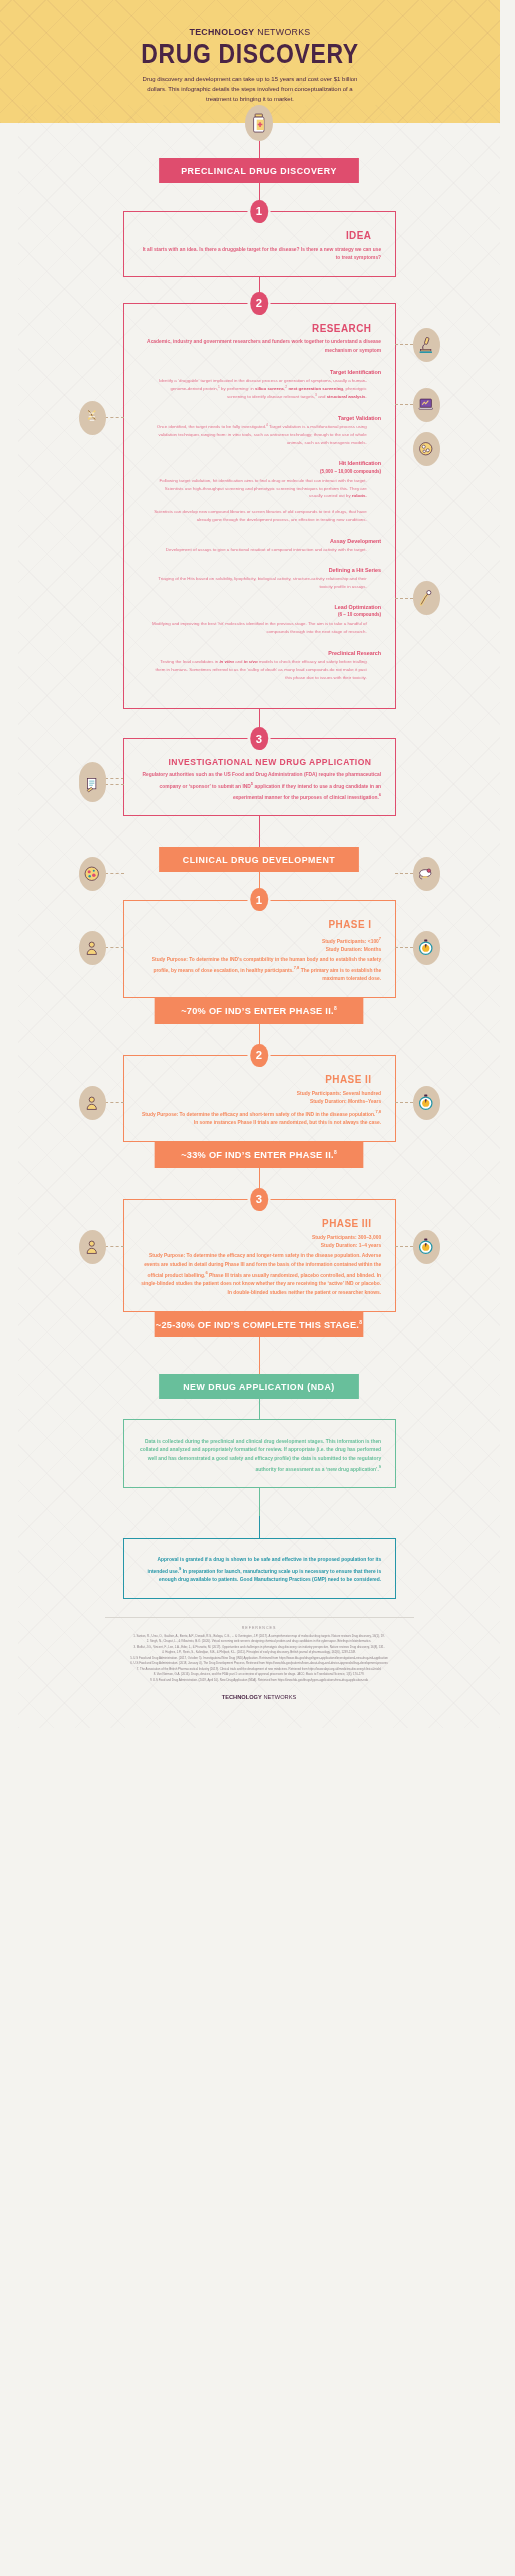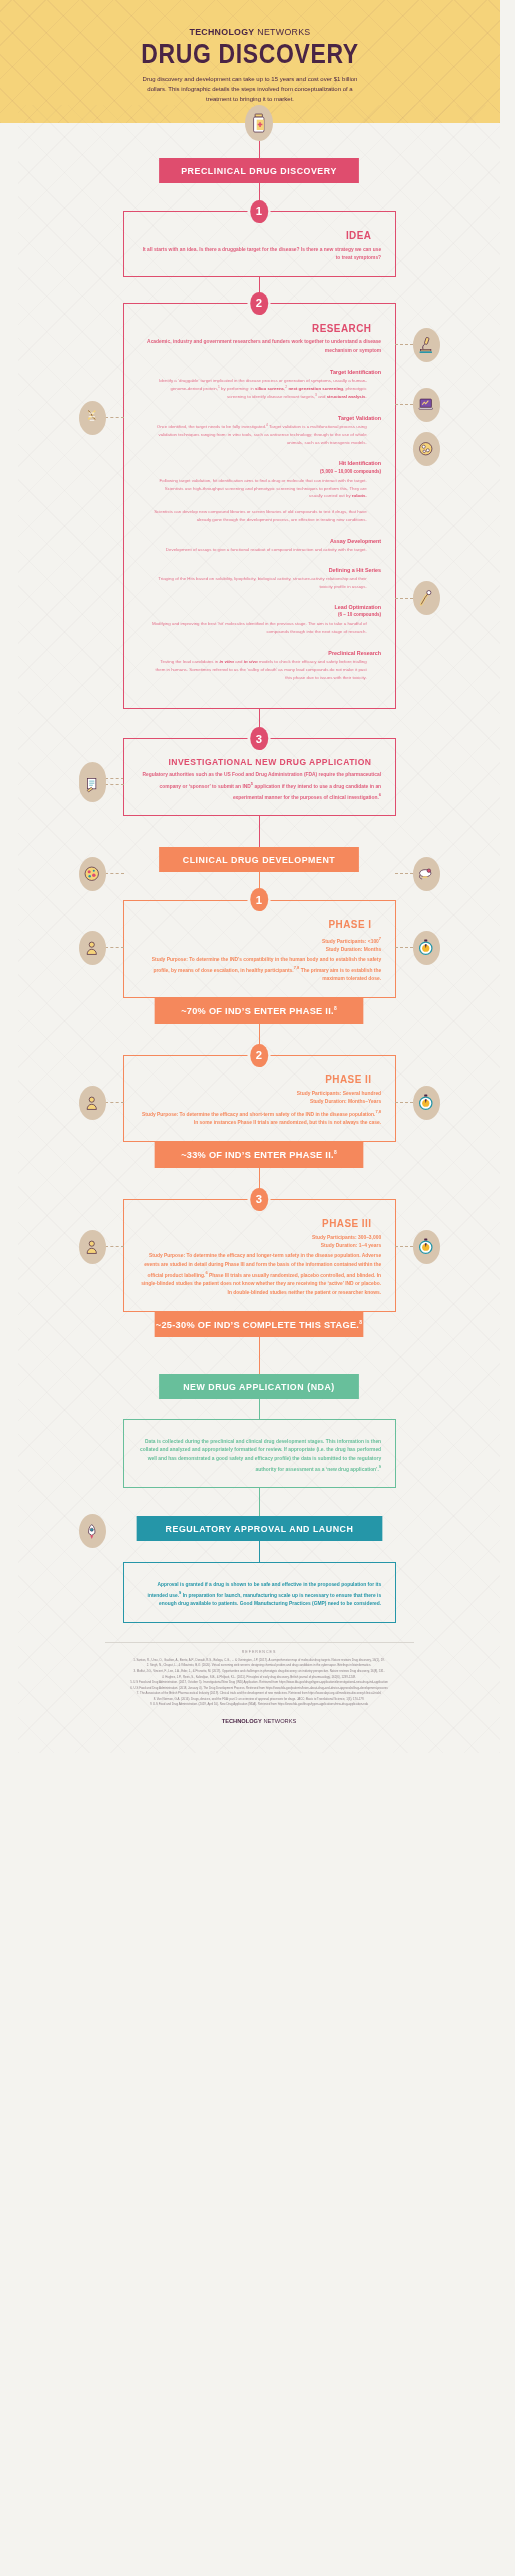--- a/index.html
+++ b/index.html
@@ -493,30 +493,20 @@
     <div class="banner b-green">NEW DRUG APPLICATION (NDA)</div>
     <div class="connector c-green" style="height:20.6px"></div>
 
     <div class="node-wrap">
       <div class="card green">
         <div class="card-body" id="nda-body">Data is collected during the preclinical and clinical drug development stages. This information is then collated and analyzed and appropriately formatted for review. If appropriate (i.e. the drug has performed well and has demonstrated a good safety and efficacy profile) the data is submitted to the regulatory authority for assessment as a ‘new drug application’.<sup>9</sup></div>
       </div>
     </div>
     <div class="connector c-green" style="height:28px"></div>
 
-    <div style="position:relative;width:273px;margin:0 auto;">
-      <div class="side-icon side-left" style="top:-2.1px">
-        <svg viewBox="0 0 30 34">
-          <path d="M15 3c5 4 7 11 6 17l-6 4-6-4c-1-6 1-13 6-17z" fill="#fff" stroke="#4a2545" stroke-width="1.4"></path>
-          <circle cx="15" cy="13" r="3" fill="#2596a8" stroke="#4a2545" stroke-width="1.1"></circle>
-          <path d="M12 24l3 7 3-7z" fill="#df4d6e"></path>
-        </svg>
-      </div>
-      <div class="banner b-blue" style="width:100%;margin:0;">REGULATORY APPROVAL AND LAUNCH</div>
-    </div>
     <div class="connector c-blue" style="height:21.6px"></div>
 
     <div class="node-wrap">
       <div class="card blue">
         <div class="card-body" id="reg-body">Approval is granted if a drug is shown to be safe and effective in the proposed population for its intended use.<sup>9</sup> In preparation for launch, manufacturing scale up is necessary to ensure that there is enough drug available to patients. Good Manufacturing Practices (GMP) need to be considered.</div>
       </div>
     </div>
 
     <div class="refs">
       <div class="refs-title">REFERENCES</div>

